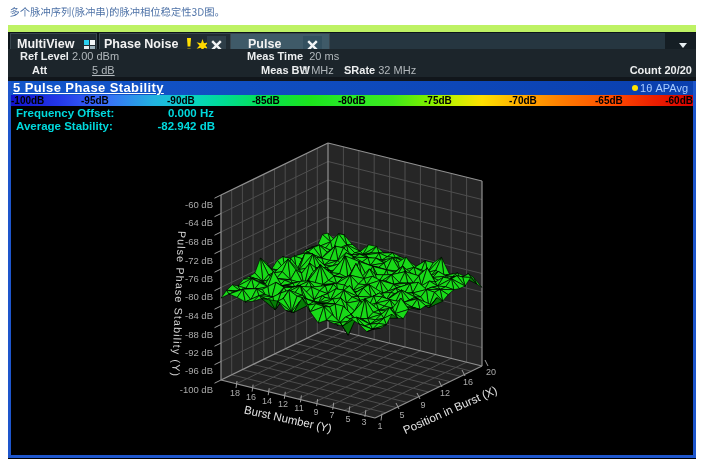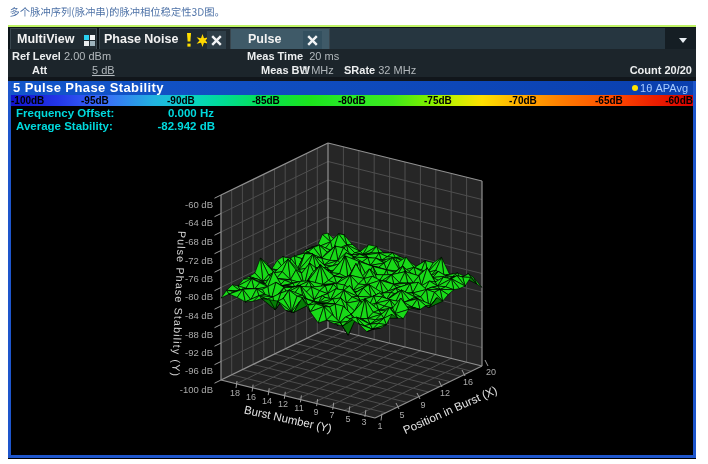--- a/index.html
+++ b/index.html
@@ -1,16 +1,16 @@
 <!DOCTYPE html>
 <html><head><meta charset="utf-8"><style>
 * { margin:0; padding:0; box-sizing:border-box; }
 html,body { width:708px; height:464px; background:#fff; font-family:"Liberation Sans",sans-serif; overflow:hidden; }
 #app { position:absolute; left:8px; top:25px; width:688px; height:434px; background:#000; }
-#tabbar { position:absolute; left:0; top:0; width:688px; height:24px; background:#0d151a; border-top:2px solid #bef264; }
+#tabbar { position:absolute; left:0; top:0; width:688px; height:24px; background:#0d151a; border-top:7px solid #bef264; }
 .tab { position:absolute; top:1px; height:23px; background:#202b32; color:#f2f2f2; font-size:12.5px; font-weight:bold; line-height:21px; border:1px solid #39464e; border-bottom:none; box-sizing:border-box; }
 #emptybar { position:absolute; top:1px; left:322px; width:335px; height:23px; background:#263640; }
 #dropbtn { position:absolute; top:1px; left:657px; width:31px; height:23px; background:#151e24; }
 .xbtn { position:absolute; top:2px; width:19px; height:19px; color:#fff; font-size:12px; font-weight:bold; text-align:center; line-height:19px; }
 #measbar { position:absolute; left:0; top:24px; width:688px; height:28px; background:#1c252b; color:#b2b8bc; font-size:11px; }
 #measbar b { color:#eceeef; }
 #measbar div { position:absolute; white-space:nowrap; }
 #gap { position:absolute; left:0; top:52px; width:688px; height:4px; background:#11161b; }
 #titlebar { position:absolute; left:0; top:56px; width:688px; height:14px; background:linear-gradient(90deg,#1356cb,#0a3fae); color:#fff; font-size:13px; font-weight:bold; }
 #cscale { position:absolute; left:2px; top:70px; width:684px; height:11px;
@@ -57,32 +57,32 @@
         </div>
   </div>
   <div id="emptybar"></div>
   <div id="dropbtn">
         <svg width="8" height="5" style="position:absolute;left:14px;top:10px">
           <polygon points="0,0 8,0 4,5" fill="#e8eef2"></polygon>
         </svg>
       </div>
  </div>
  <div id="measbar">
-  <div style="left:4px;top:1px;"><b>Ref Level</b> 2.00 dBm</div>
+  <div style="left:12px;top:1px;"><b>Ref Level</b> 2.00 dBm</div>
   <div style="left:239px;top:1px;"><b>Meas Time</b>&nbsp; 20 ms</div>
   <div style="left:8px;top:15px;margin-left:16px;"><b>Att</b></div>
   <div style="left:84px;top:15px;text-decoration:underline;">5 dB</div>
   <div style="left:253px;top:15px;"><b>Meas BW</b></div>
   <div style="left:294px;top:15px;">8 MHz</div>
   <div style="left:336px;top:15px;"><b>SRate</b> 32 MHz</div>
   <div style="right:4px;top:15px;"><b>Count 20/20</b></div>
  </div>
  <div id="gap"></div>
  <div id="titlebar">
-   <span style="position:absolute;left:5px;top:-1px;letter-spacing:0.4px;">5 Pulse Phase Stability</span>
+   <span style="position:absolute;left:5px;top:-1px;letter-spacing:0.4px;text-decoration:underline;">5 Pulse Phase Stability</span>
    <span style="position:absolute;right:58px;top:4px;width:6px;height:6px;border-radius:50%;background:#ffe400;"></span>
    <span style="position:absolute;right:8px;top:1px;font-weight:normal;color:#a8ccff;font-size:11px;">1θ APAvg</span>
  </div>
  <div id="cscale">
   <span class="csl" style="left:1px;">-100dB</span>
   <span class="csl" style="left:71px;">-95dB</span>
   <span class="csl" style="left:157px;">-90dB</span>
   <span class="csl" style="left:242px;">-85dB</span>
   <span class="csl" style="left:328px;">-80dB</span>
   <span class="csl" style="left:414px;">-75dB</span>

